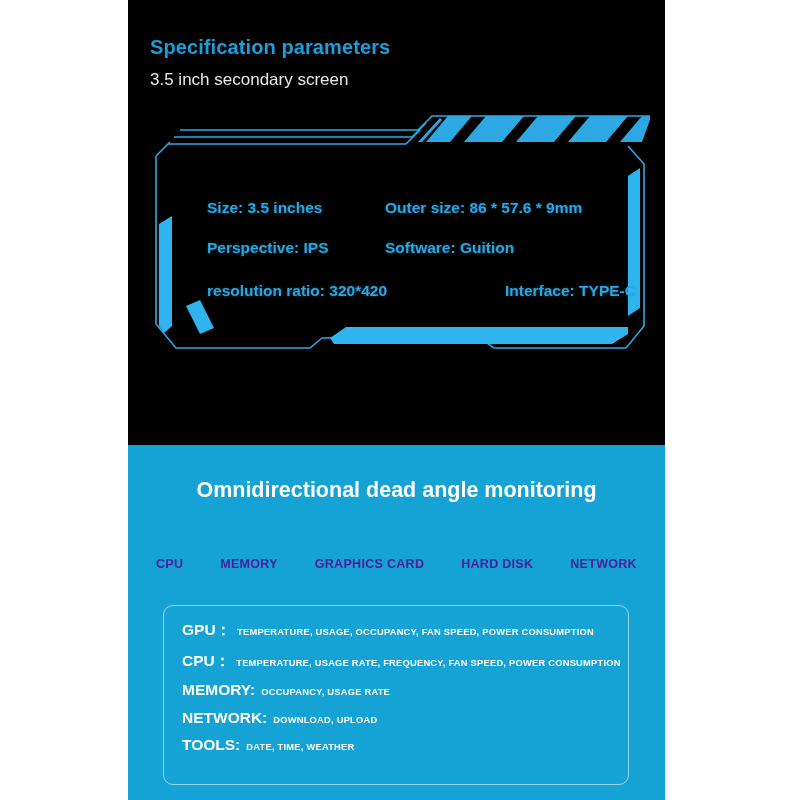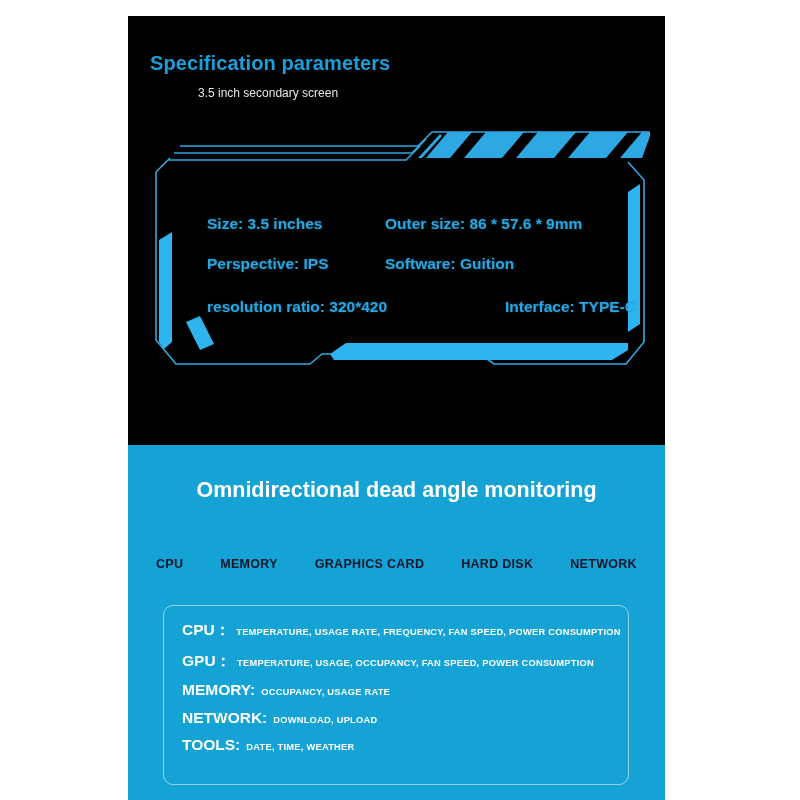--- a/index.html
+++ b/index.html
@@ -1,32 +1,32 @@
 <!DOCTYPE html>
 <html><head>
 <meta charset="utf-8">
 <style>
   html,body{margin:0;padding:0;background:#ffffff;}
   body{width:800px;height:800px;font-family:"Liberation Sans",sans-serif;overflow:hidden;}
   #stage{position:relative;width:800px;height:800px;background:#ffffff;}
 
   
   .panel{position:absolute;left:128px;width:537px;}
-  #dark-panel{top:16px;height:535px;background:#000000;}
+  #dark-panel{top:0;height:535px;background:#000000;}
   #blue-panel{top:445px;height:355px;background:#14a3d4;}
 
   
   #spec-title{
     position:absolute;left:22px;top:36px;
     font-size:20px;font-weight:bold;color:#1a9fdb;
     letter-spacing:.1px;white-space:nowrap;
   }
   #spec-sub{
     position:absolute;left:22px;top:70px;
-    font-size:12px;color:#e8e8e8;white-space:nowrap;margin-left:48px;
+    font-size:17px;color:#e8e8e8;white-space:nowrap;
   }
 
   
   #hud{position:absolute;left:22px;top:112px;width:500px;height:258px;}
   #hud svg{position:absolute;inset:0;}
 
   #hud-text{position:absolute;inset:0;}
   .hud-row{position:absolute;width:100%;height:0;}
   .hud-cell{
     position:absolute;color:#29a7e0;font-weight:bold;
@@ -45,21 +45,21 @@
   
   #mon-title{
     position:absolute;left:0;top:33px;width:537px;text-align:center;
     font-size:21.5px;font-weight:bold;color:#ffffff;
   }
   #cat-row{
     position:absolute;left:28px;top:112px;width:481px;
     display:flex;justify-content:space-between;align-items:center;
   }
   .cat{
-    font-size:12.5px;font-weight:bold;color:#0f172a;
+    font-size:12.5px;font-weight:bold;color:#4c1d95;
     letter-spacing:.3px;white-space:nowrap;
   }
 
   #spec-list{
     position:absolute;left:35px;top:160px;width:466px;height:180px;
     border:1.3px solid rgba(255,255,255,.55);border-radius:10px;
     box-sizing:border-box;padding:14px 0 0 18px;
   }
   .li{display:flex;align-items:baseline;margin-bottom:9.5px;}
   .li-key{
@@ -140,26 +140,26 @@
     <div id="cat-row">
       <span class="cat">CPU</span>
       <span class="cat">MEMORY</span>
       <span class="cat">GRAPHICS CARD</span>
       <span class="cat">HARD DISK</span>
       <span class="cat">NETWORK</span>
     </div>
 
     <div id="spec-list">
       <div class="li">
+        <span class="li-key">GPU：</span>
+        <span class="li-val">TEMPERATURE, USAGE, OCCUPANCY, FAN SPEED, POWER CONSUMPTION</span>
+      </div>
+      <div class="li">
         <span class="li-key">CPU：</span>
         <span class="li-val">TEMPERATURE, USAGE RATE, FREQUENCY, FAN SPEED, POWER CONSUMPTION</span>
-      </div>
-      <div class="li">
-        <span class="li-key">GPU：</span>
-        <span class="li-val">TEMPERATURE, USAGE, OCCUPANCY, FAN SPEED, POWER CONSUMPTION</span>
       </div>
       <div class="li">
         <span class="li-key">MEMORY:</span>
         <span class="li-val">OCCUPANCY, USAGE RATE</span>
       </div>
       <div class="li">
         <span class="li-key">NETWORK:</span>
         <span class="li-val">DOWNLOAD, UPLOAD</span>
       </div>
       <div class="li">

